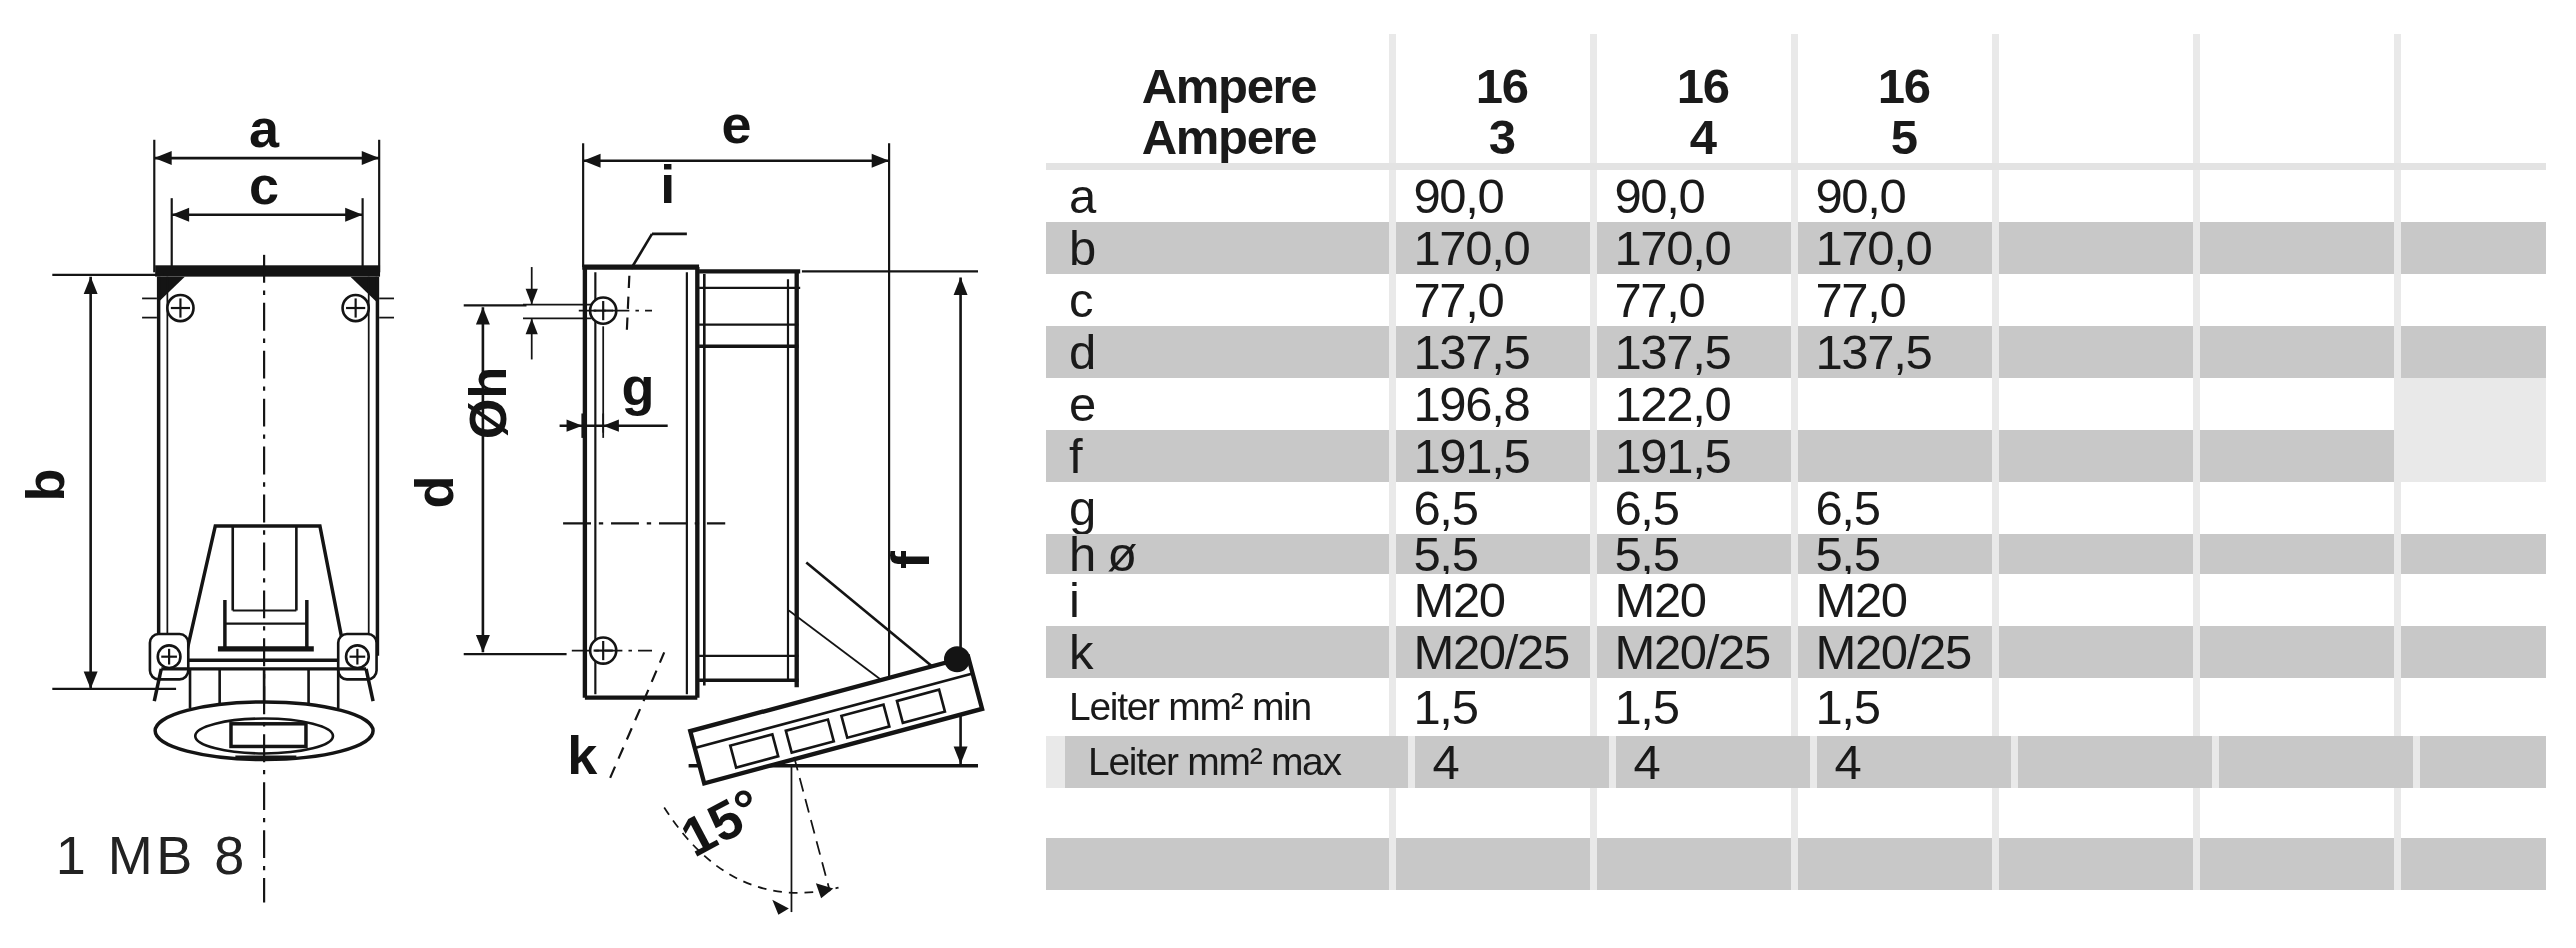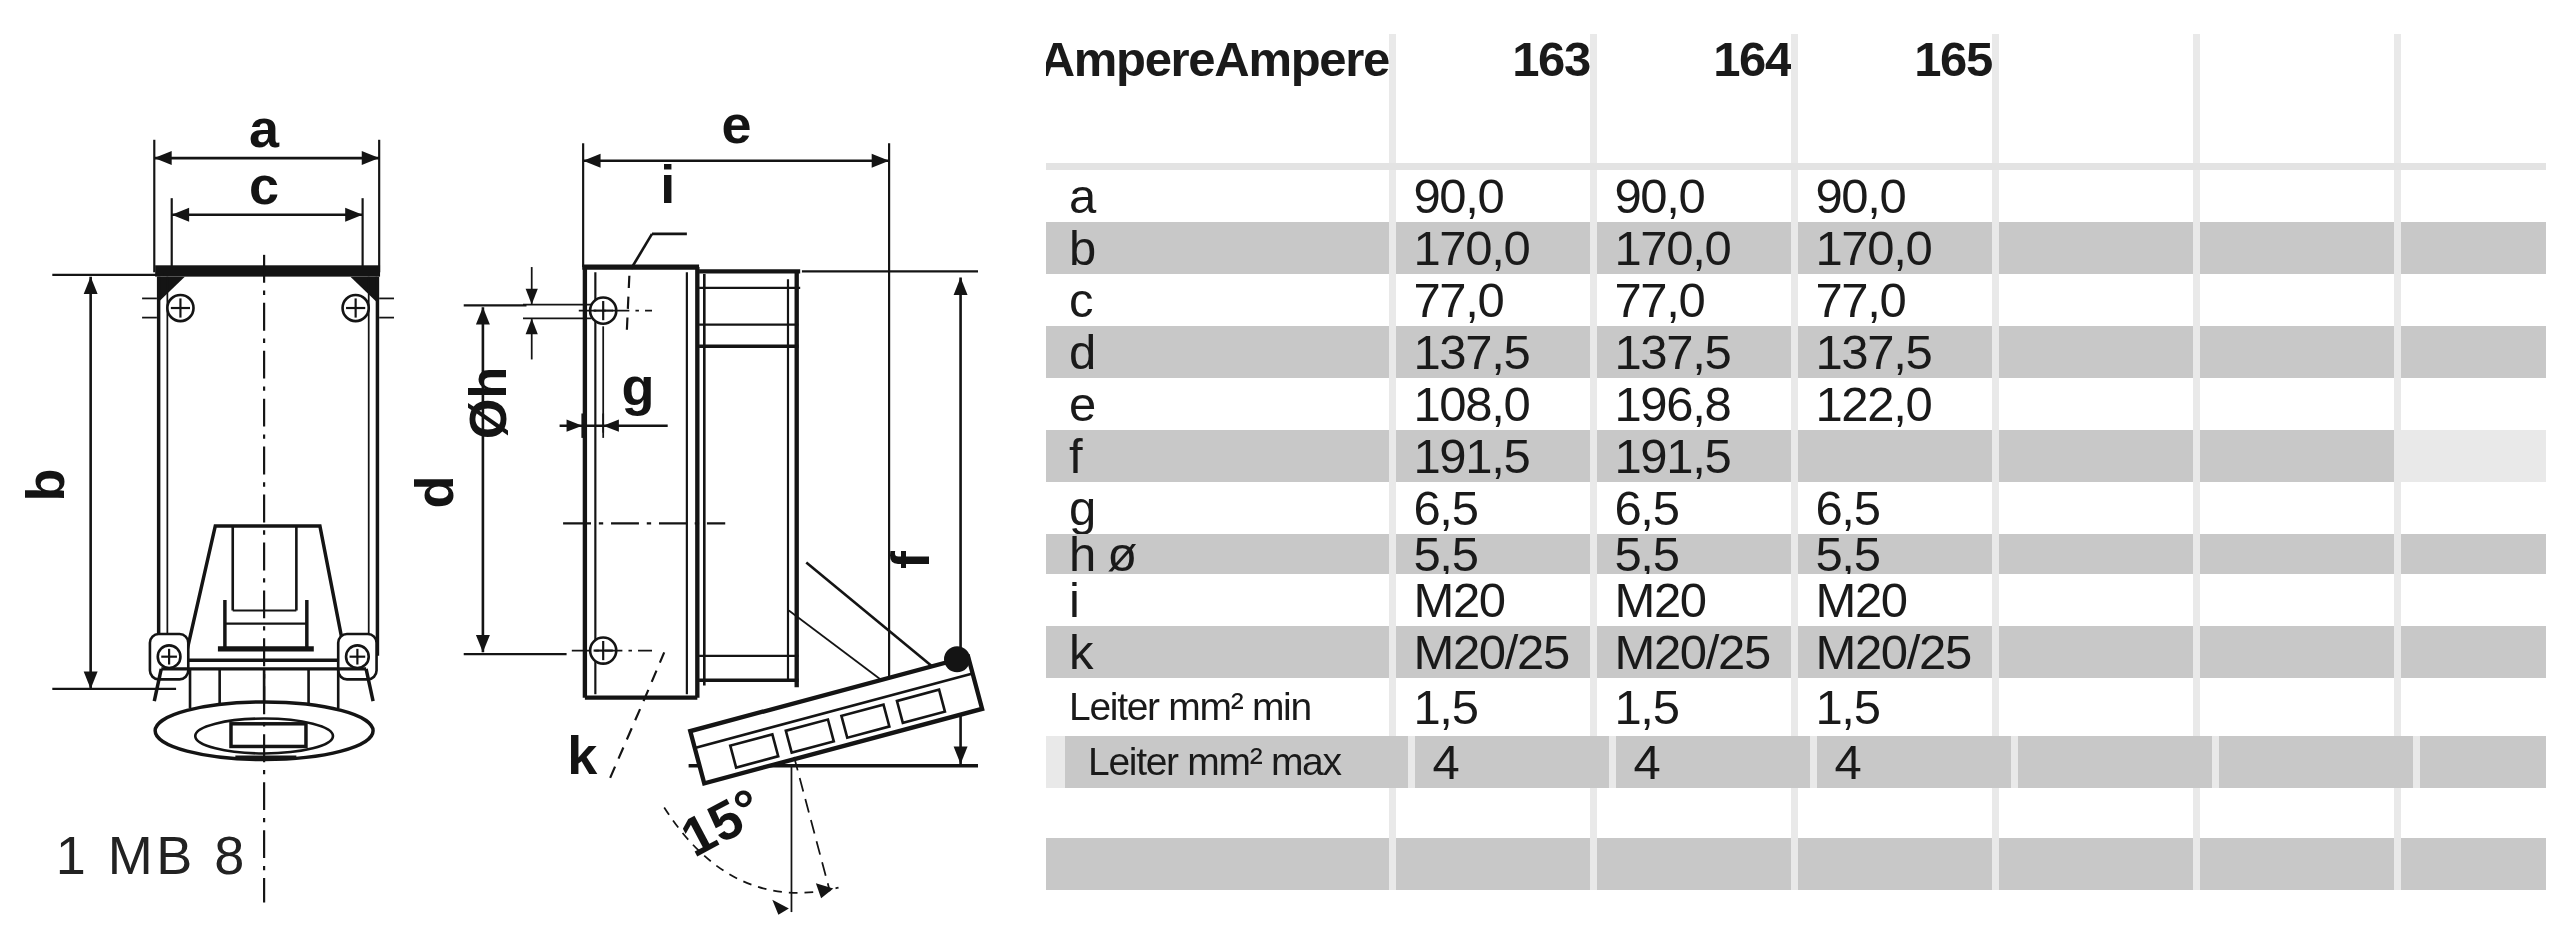--- a/index.html
+++ b/index.html
@@ -10,21 +10,21 @@
   .dtable{position:absolute;left:1046px;top:34px;width:1500px;}
   .trow{display:grid;grid-template-columns:343px 194px 194px 194px 194px 194px 1fr;
         column-gap:7px;background:#e9e9e9;}
   .cell{background:#ffffff;display:flex;align-items:center;font-size:49px;
         letter-spacing:-1.3px;white-space:nowrap;overflow:hidden;}
   .shaded .cell{background:#c8c8c8;}
   .label-cell{padding-left:23px;}
   .val-cell{padding-left:17.4px;}
   .small-label{font-size:39px;}
   .thead{height:129px;}
-  .thead .cell{flex-direction:row;align-items:flex-start;justify-content:flex-end;
+  .thead .cell{flex-direction:column;align-items:center;justify-content:flex-end;
                font-weight:bold;line-height:51px;}
   .thead .cell div{text-align:left;}
   .thead .label-cell div{margin-left:0;}
   .rule{height:7px;background:#e3e3e3;}
 </style>
 </head>
 <body>
 
 <div class="canvas">
 
@@ -274,21 +274,20 @@
           <div class="cell label-cell">d</div>
           <div class="cell val-cell">137,5</div>
           <div class="cell val-cell">137,5</div>
           <div class="cell val-cell">137,5</div>
           <div class="cell val-cell"></div>
           <div class="cell val-cell"></div>
           <div class="cell val-cell"></div>
         </div>
         <div class="trow" style="height: 52px;">
           <div class="cell label-cell">e</div>
-          <div class="cell val-cell">108,0</div>
           <div class="cell val-cell">196,8</div>
           <div class="cell val-cell">122,0</div>
           <div class="cell val-cell"></div>
           <div class="cell val-cell"></div>
           <div class="cell val-cell"></div>
         </div>
         <div class="trow shaded" style="height: 52px;">
           <div class="cell label-cell">f</div>
           <div class="cell val-cell">191,5</div>
           <div class="cell val-cell">191,5</div>

